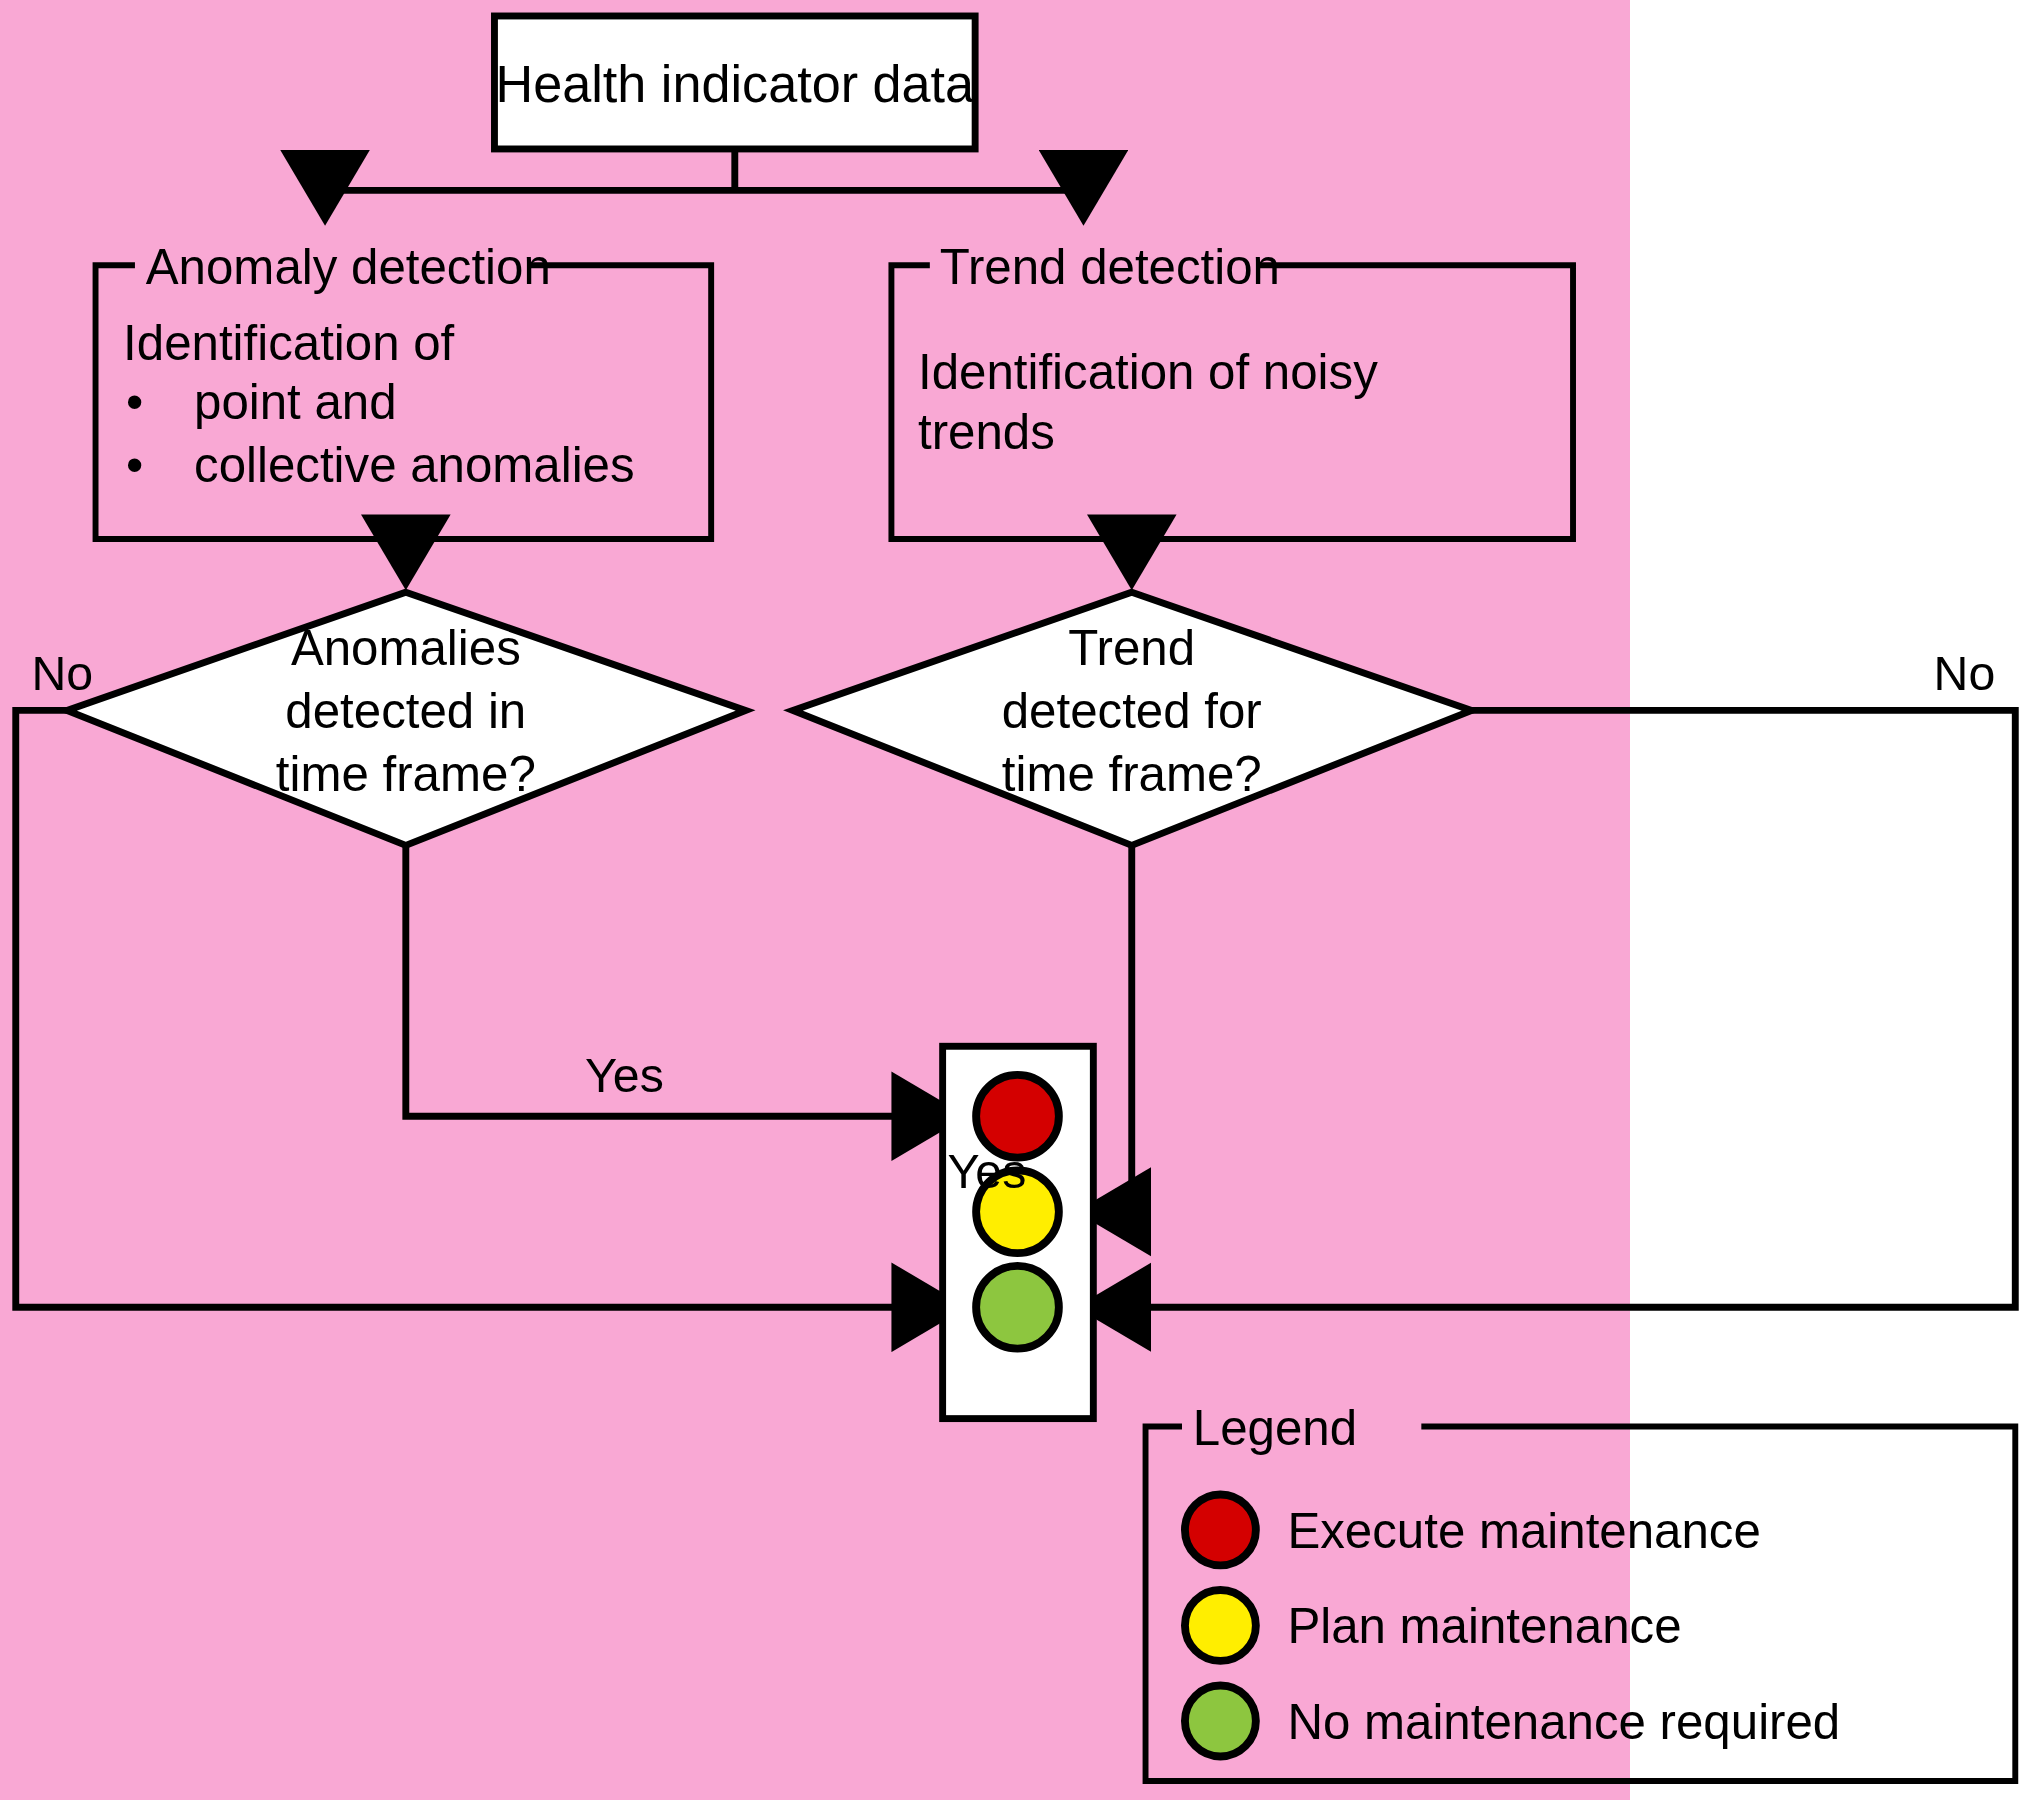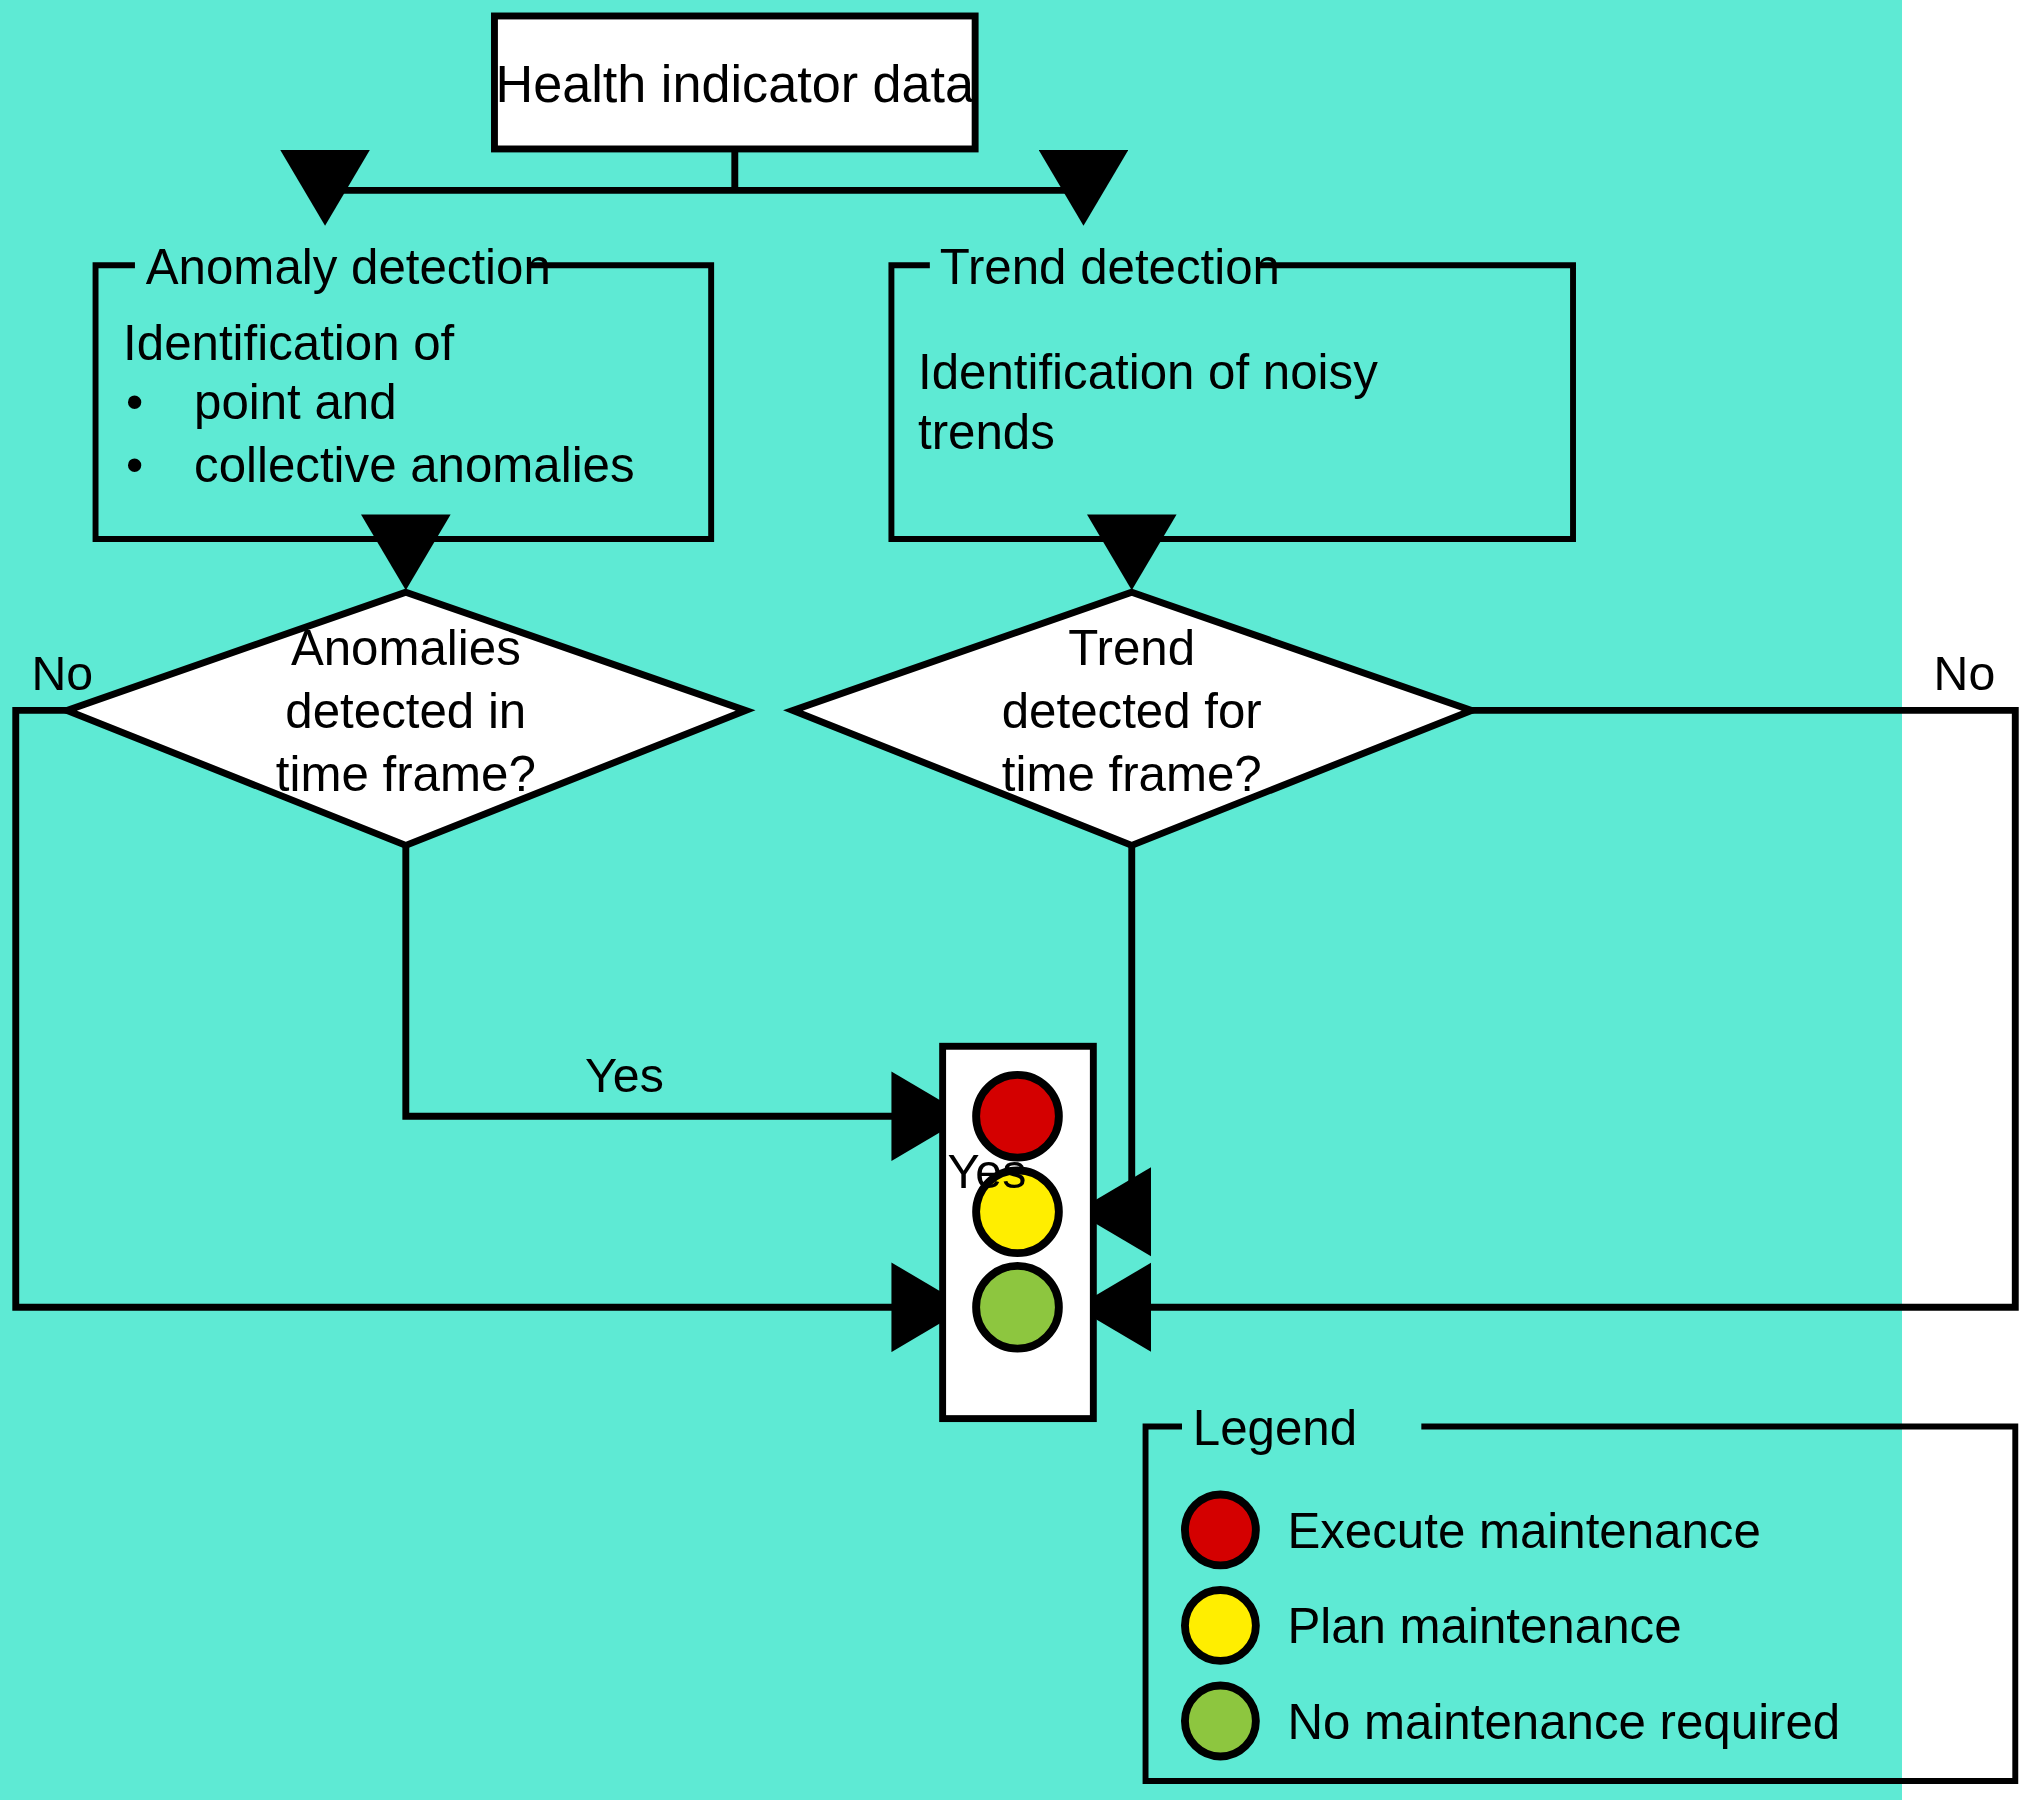--- a/index.html
+++ b/index.html
@@ -1,16 +1,16 @@
 <!DOCTYPE html>
 <html><head>
 <meta charset="utf-8">
 <style>
   html,body{margin:0;padding:0;background:#ffffff;}
-  #stage{position:relative;width:1902px;height:1801px;background:#5eead4;
+  #stage{position:relative;width:1630px;height:1801px;background:#f9a8d4;
          font-family:"Liberation Sans", sans-serif;}
   svg{position:absolute;left:0;top:0;width:2034px;height:1801px;}
   .ln{fill:none;stroke:#000;stroke-width:7;}
   .ln-thin{fill:none;stroke:#000;stroke-width:6;}
   .shape{fill:#fff;stroke:#000;stroke-width:7;}
   .lamp{stroke:#000;stroke-width:8;}
   text{font-family:"Liberation Sans", sans-serif;fill:#000;}
   .t-title{font-size:53px;}
   .t-legend{font-size:50px;}
   .t-body{font-size:50px;}

